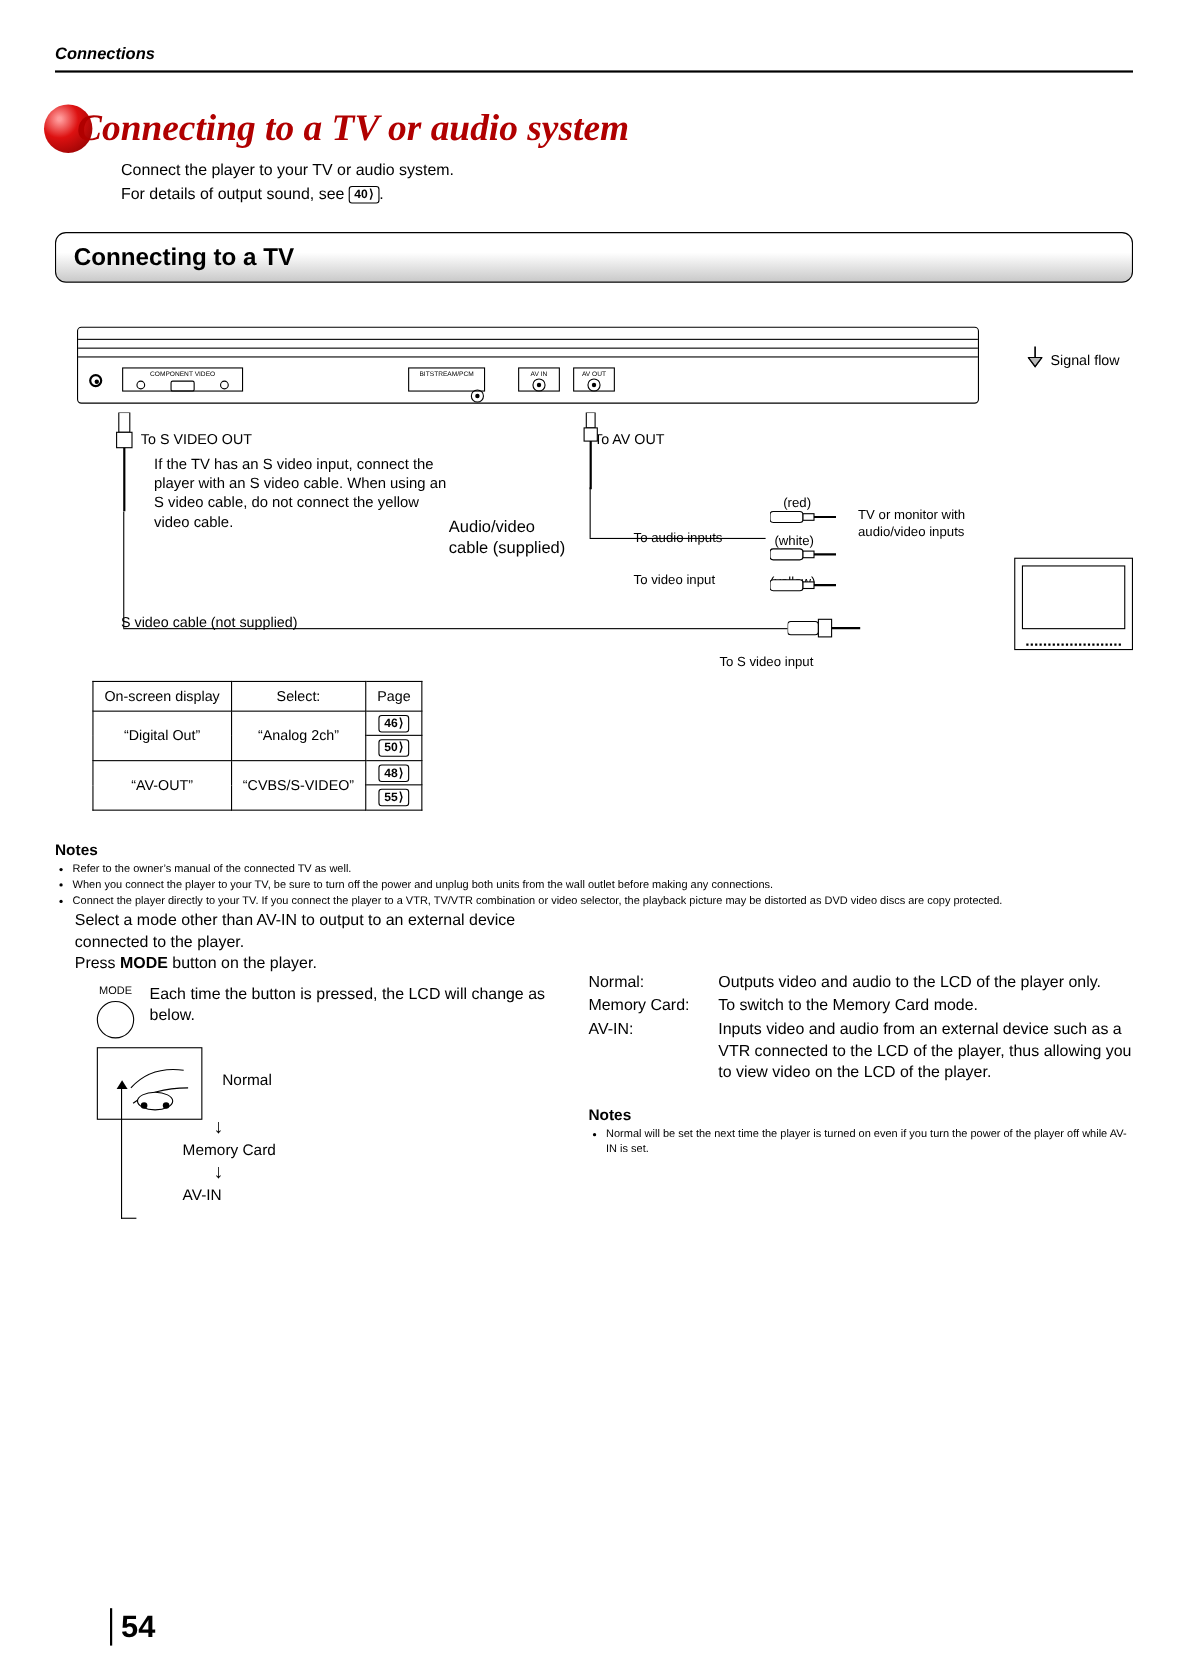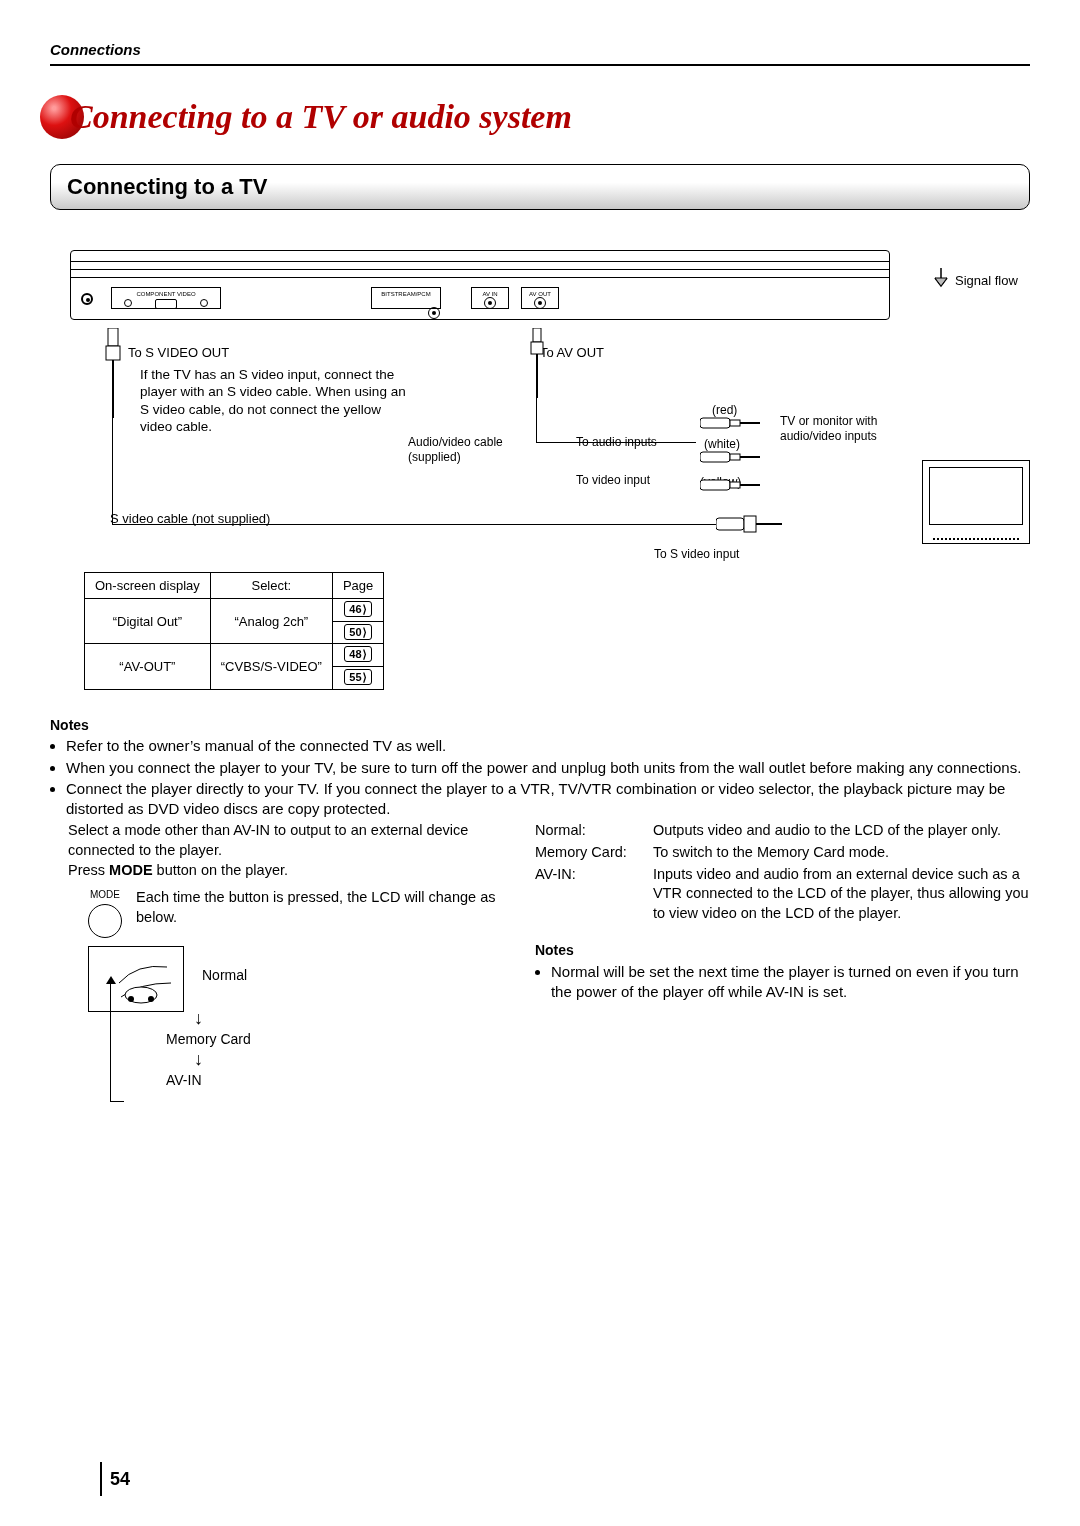--- a/index.html
+++ b/index.html
@@ -105,64 +105,70 @@
     font-size: 13px;
   }
   table.settings th, table.settings td {
     border: 1px solid #000;
     padding: 4px 10px;
     text-align: center;
     font-weight: normal;
   }
   table.settings td.pg { padding: 2px 6px; }
   .notes-head { font-weight: bold; font-size: 14px; margin-top: 26px; }
-  ul.notes { margin: 2px 0 0 0; padding-left: 16px; font-size: 15px; }
+  ul.notes { margin: 2px 0 0 0; padding-left: 16px; font-size: 10px; }
   ul.notes li { margin-bottom: 1px; }
   .sub2 { font-weight: bold; font-size: 15px; margin-top: 24px; }
   .sub2::before { content: "\25A0 "; }
-  .two-col { display:flex; gap: 28px; margin-top:2px;}
+  .two-col { display:flex; gap: 28px; margin-top:2px;align-items:center;}
   .colL { flex: 1 1 48%; }
   .colR { flex: 1 1 52%; font-size:14.5px;}
   .mode-row { display:flex; gap:14px; margin-top:8px; align-items:flex-start;}
   .mode-btn-wrap { text-align:center; font-size:10px;}
   .mode-circle { width:34px;height:34px;border:1.5px solid #000;border-radius:50%;margin-top:2px;}
   .cycle-box {
     border:1px solid #000; width:96px; height:66px; margin-top:8px; position:relative;
   }
   .cycle-svg { position:absolute; left:28px; top:6px; }
   .cycle-wrap { margin-left:38px; font-size:14px;}
   .cycle-label { margin: 6px 0 4px 12px;}
   .arrow-v { font-size:18px; line-height:12px; margin-left:40px;}
   .def-row { display:flex; gap:6px; margin-bottom:2px;}
   .def-key { width:112px; flex-shrink:0;}
   .page-num {
     position: absolute;
     left: 50px;
     bottom: 24px;
-    font-size: 18px;
+    font-size: 28px;
     font-weight: bold;
     border-left: 2.5px solid #000;
     padding-left: 8px;
     line-height: 34px;
   }
   .page-wrap { position: relative; min-height: 1480px; }
   .sig-arrow{position:absolute;}
   .cable-line{position:absolute;background:#000;}
 </style>
 </head>
 <body>
 <div class="page-wrap">
 
 <div class="section-tag">Connections</div>
 
 <div class="title-row">
   <div class="red-sphere"></div>
   <div class="page-title">Connecting to a TV or audio system</div>
 </div>
 
+<div class="intro">
+  <p>Connect the player to your TV or audio system.</p>
+  <p>
+    <span>For details of output sound, see </span><span class="page-ref">40</span><span>.</span>
+  </p>
+</div>
 
 <div class="subhead-bar">Connecting to a TV</div>
 
 <div class="diagram-box">
   <div class="device-rect">
 
     <div style="position:absolute;left:0;right:0;top:10px;border-top:1px solid #000;"></div>
     <div style="position:absolute;left:0;right:0;top:18px;border-top:1px solid #000;"></div>
     <div style="position:absolute;left:0;right:0;top:26px;border-top:1px solid #000;"></div>
 
@@ -213,21 +219,21 @@
   <div class="lbl" style="left:60px;top:264px;">S video cable (not supplied)</div>
 
   <div class="lbl" style="left:490px;top:98px;">To AV OUT</div>
   <div style="position:absolute;left:480px;top:82px;">
     <svg width="14" height="70">
           <rect x="3" y="0" width="8" height="14" fill="#fff" stroke="#000"></rect>
           <rect x="1" y="14" width="12" height="12" fill="#fff" stroke="#000"></rect>
           <line x1="7" y1="26" x2="7" y2="70" stroke="#000" stroke-width="2"></line>
         </svg>
   </div>
-  <div class="lbl" style="left:358px;top:189px;width:110px;font-size:12px;line-height:1.25;">Audio/video cable (supplied)</div>
+  <div class="lbl" style="left:358px;top:178px;width:110px;font-size:15px;line-height:1.25;">Audio/video cable (supplied)</div>
 
   <div class="cable-line" style="left:486px;top:150px;width:1px;height:46px;"></div>
   <div class="cable-line" style="left:486px;top:196px;width:160px;height:1px;"></div>
   <div class="lbl-sm" style="left:526px;top:188px;">To audio inputs</div>
   <div class="lbl-sm" style="left:526px;top:226px;">To video input</div>
 
   <div class="lbl-sm" style="left:662px;top:156px;">(red)</div>
   <div class="lbl-sm" style="left:654px;top:190px;">(white)</div>
   <div class="lbl-sm" style="left:650px;top:228px;">(yellow)</div>
 

